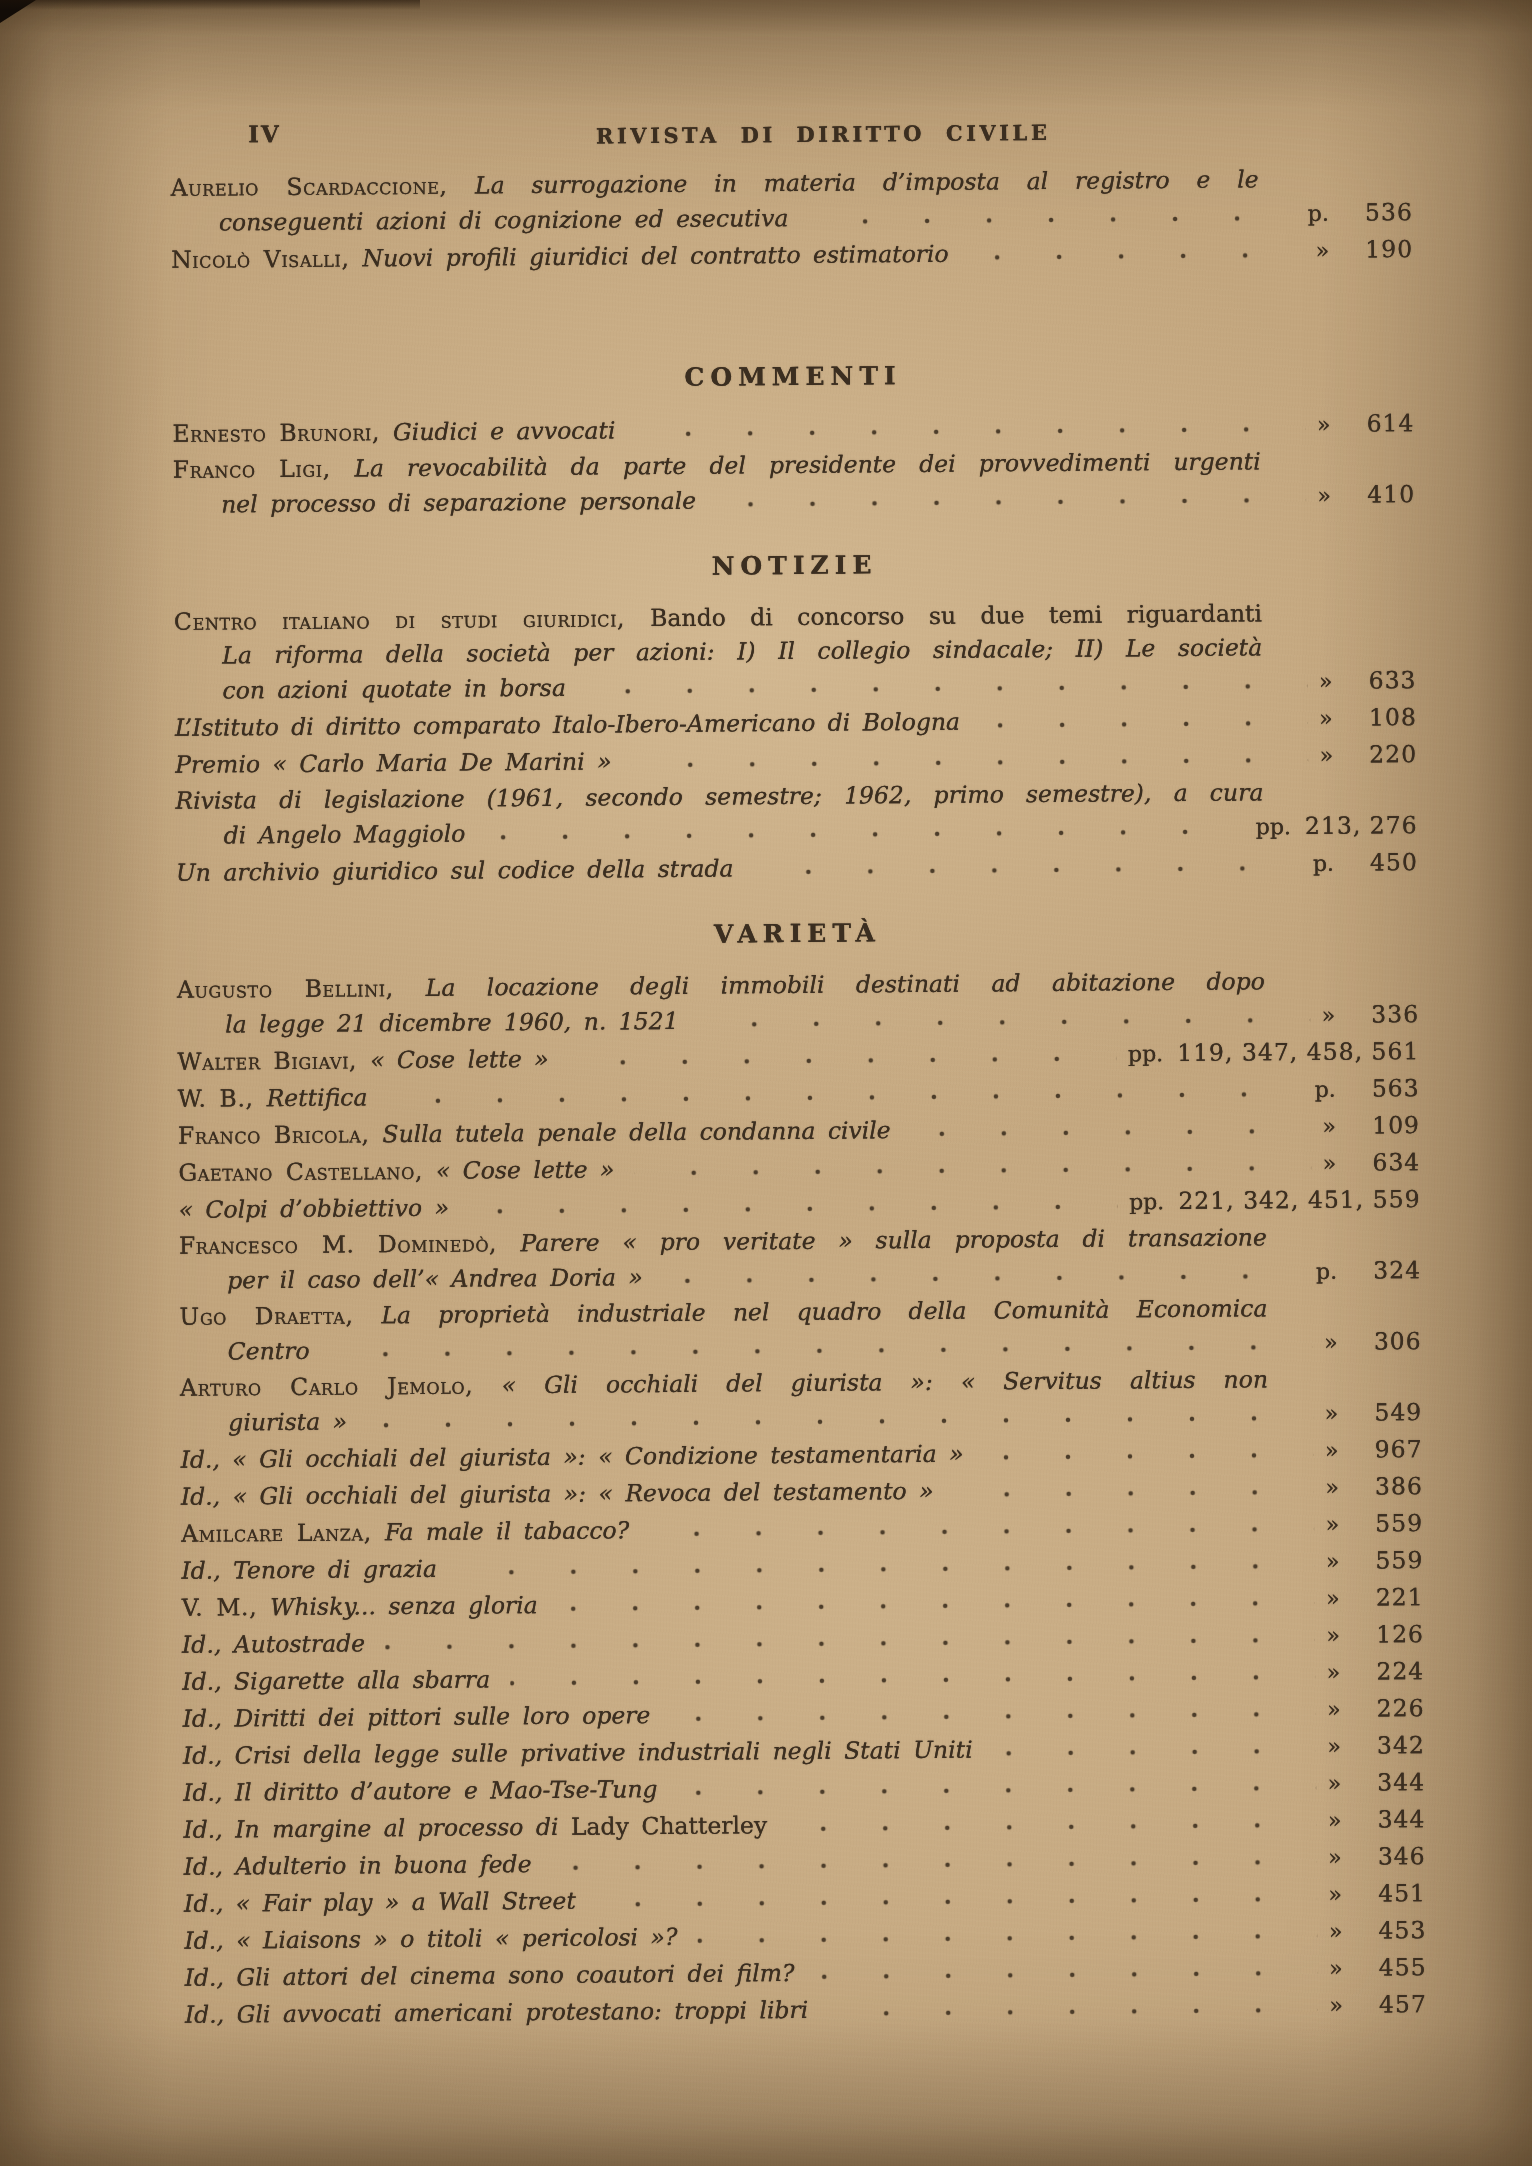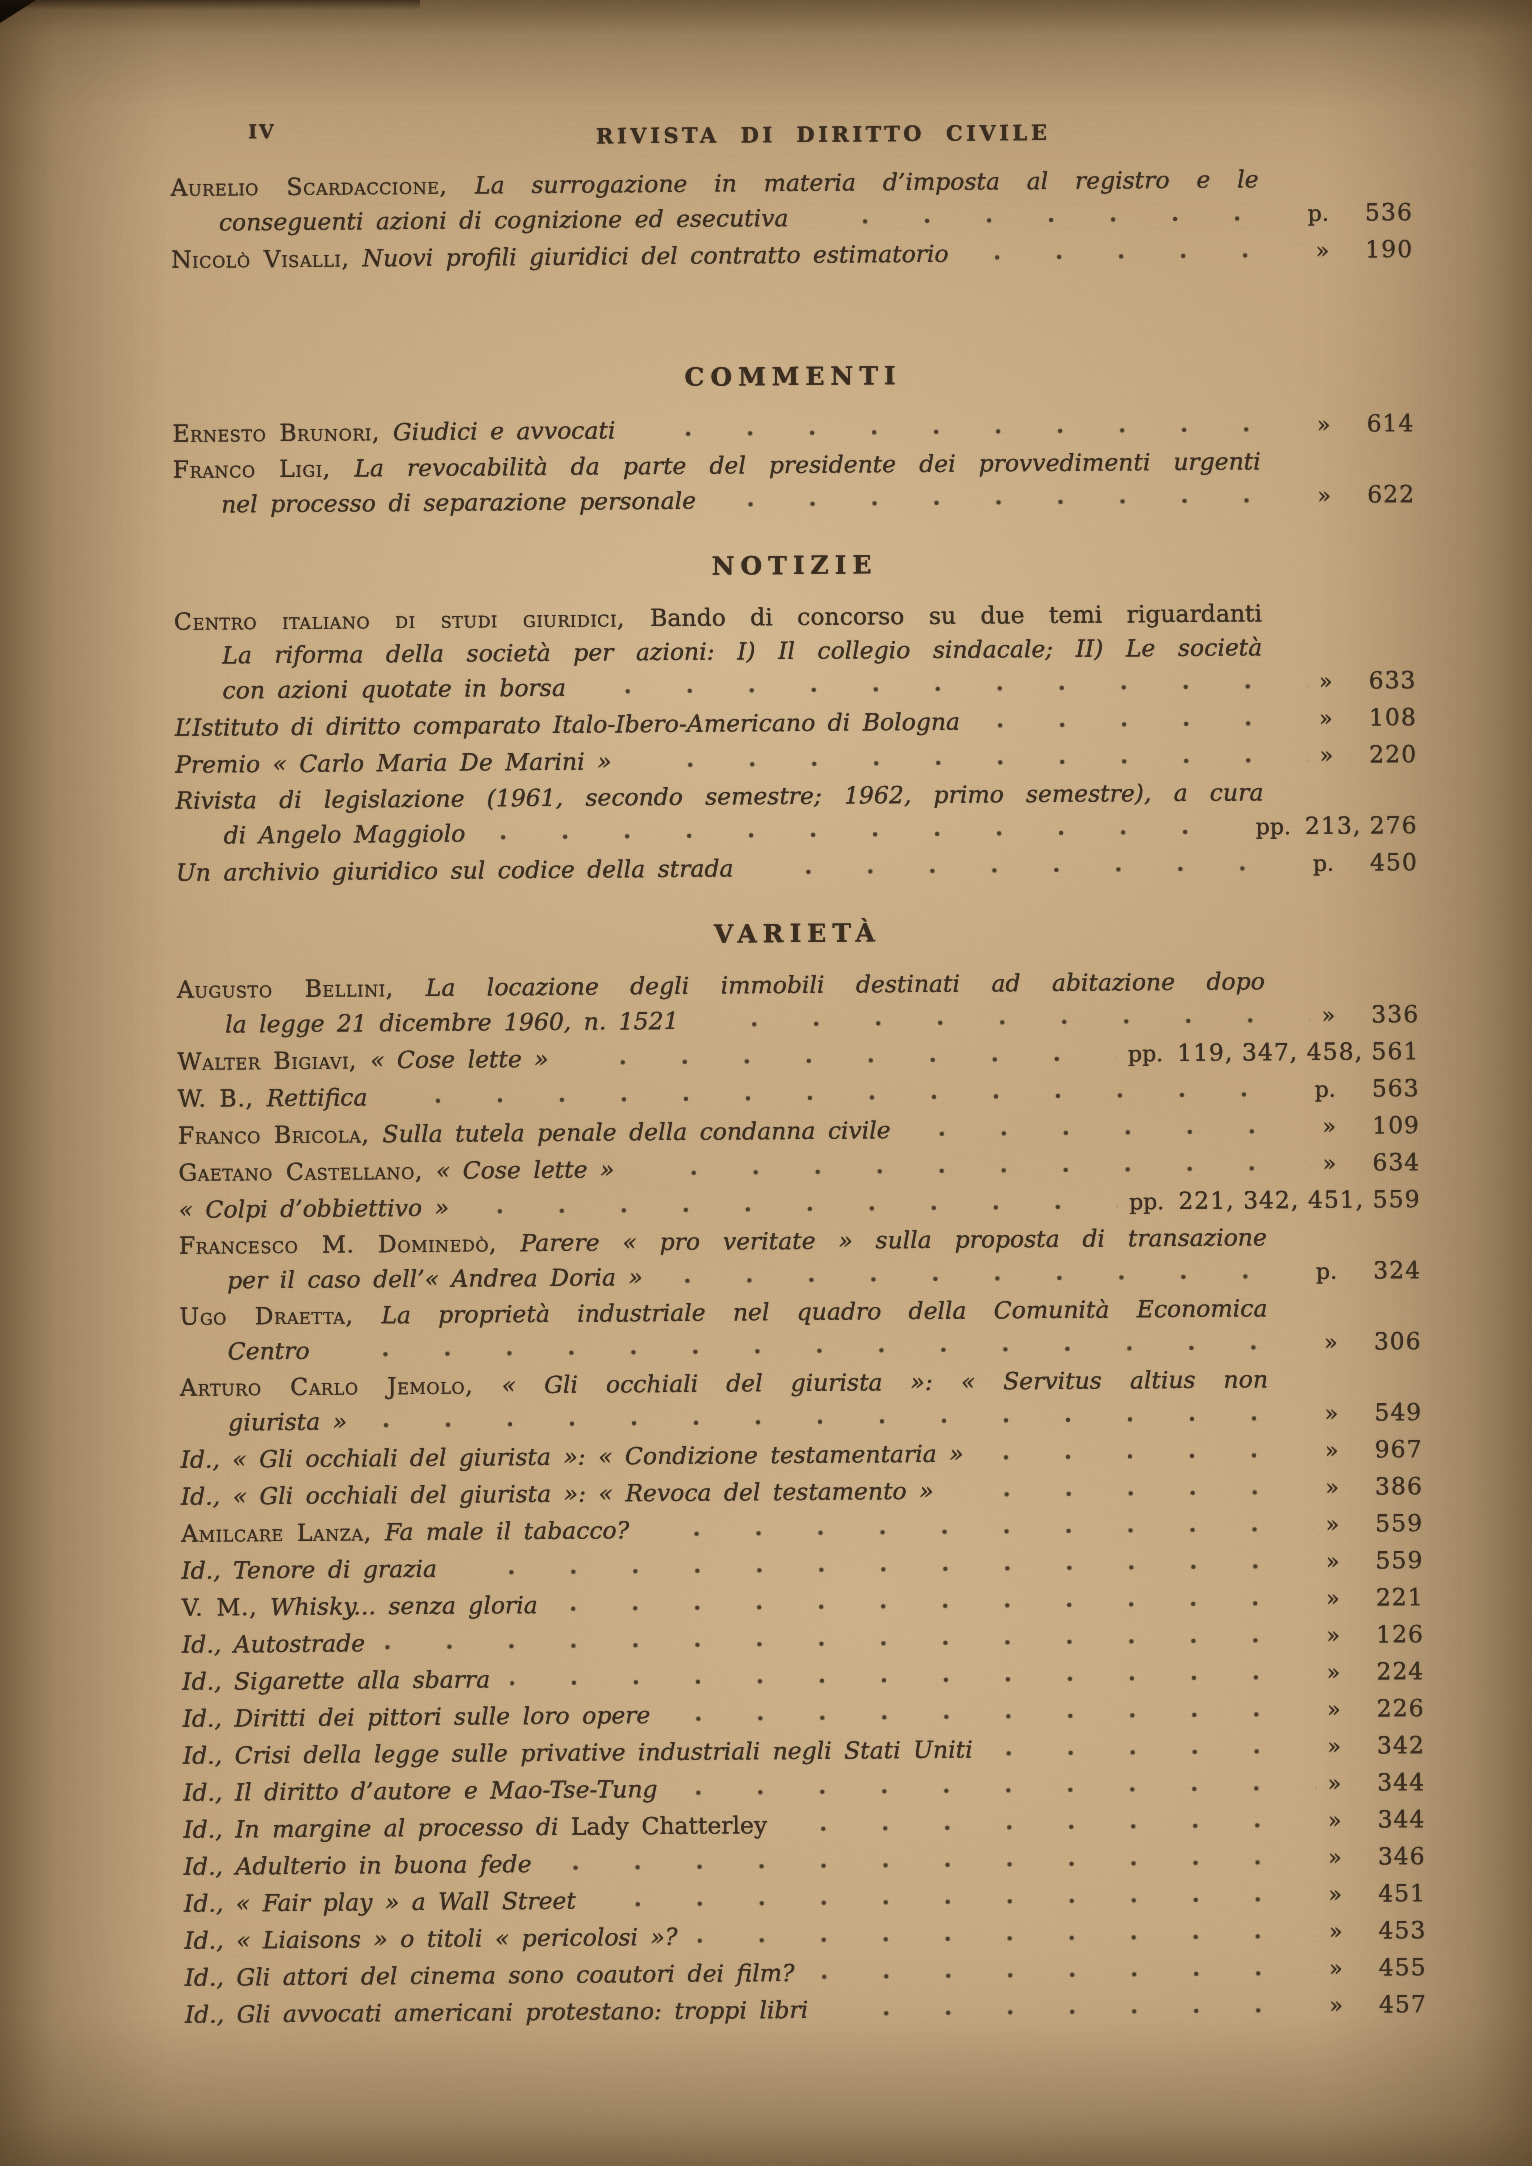--- a/index.html
+++ b/index.html
@@ -32,21 +32,21 @@
   }
   .content {
     position:absolute; left:170px; top:112px; width:1242px;
     transform:rotate(-0.45deg);
     transform-origin:50% 0;
     text-shadow:0 0 1.2px rgba(59,46,32,0.5), 0 0 0.4px rgba(59,46,32,0.8);
   }
   .pagehead { position:relative; height:30px; }
   .folio {
     position:absolute; left:78px; top:4px;
-    font-size:19px; font-weight:bold; letter-spacing:2px;
+    font-size:23px; font-weight:bold; letter-spacing:2px;
   }
   .running-title {
     position:absolute; left:50%; top:10px;
     transform:translateX(-50%) translateX(32px);
     font-size:21px; font-weight:bold;
     letter-spacing:3.5px; word-spacing:10px;
     white-space:nowrap;
   }
   .heading {
     text-align:center;
@@ -127,21 +127,21 @@
               </span>
             </div>
           </div>
           <div class="entry">
             <div class="line fill"><span class="text"><span class="sc">Franco Ligi, </span><span class="it">La revocabilità da parte del presidente dei provvedimenti urgenti</span></span></div>
             <div class="line cont row">
               <span class="text"><span class="it">nel processo di separazione personale</span></span>
               <span class="leader"></span>
               <span class="ref">
                 <span class="sign">»</span>
-                <span class="num">622</span>
+                <span class="num">410</span>
               </span>
             </div>
           </div>
         </div>
         <div class="section">
           <div class="heading">NOTIZIE</div>
           <div class="entry">
             <div class="line fill"><span class="text"><span class="sc">Centro italiano di studi giuridici, </span><span class="rm">Bando di concorso su due temi riguardanti</span></span></div>
             <div class="line cont fill"><span class="text"><span class="it">La riforma della società per azioni: I) Il collegio sindacale; II) Le società</span></span></div>
             <div class="line cont row">

